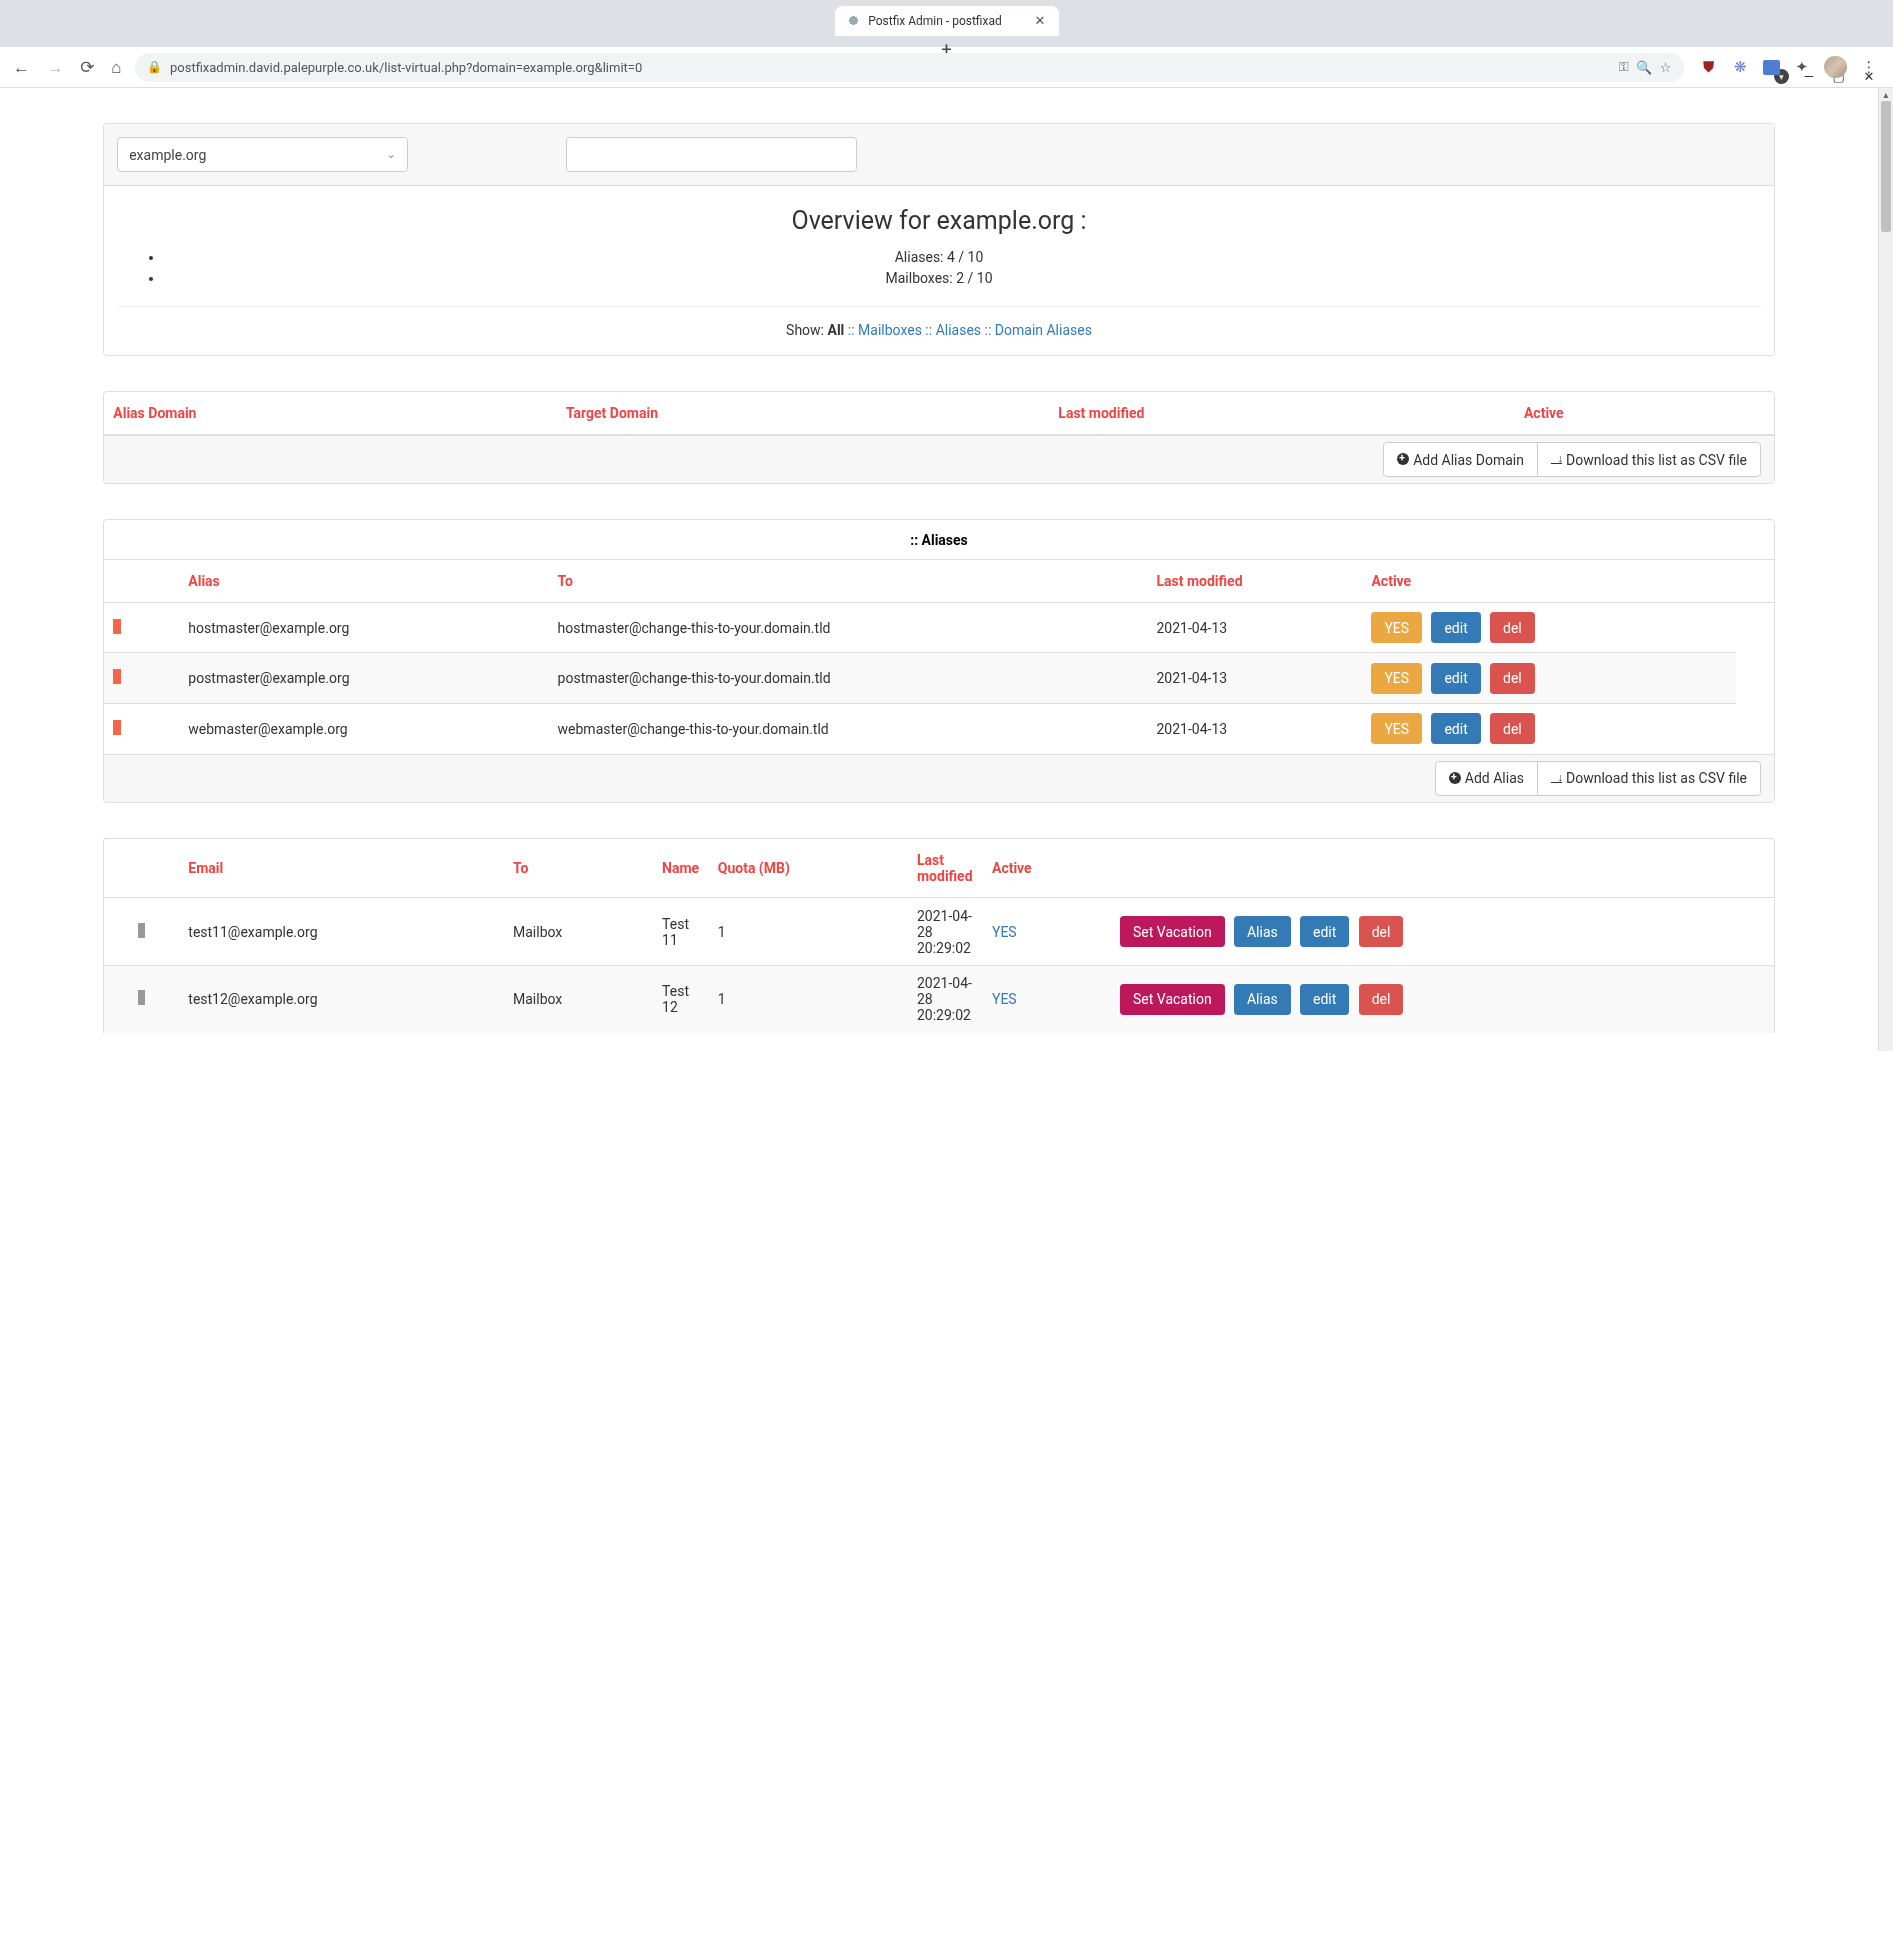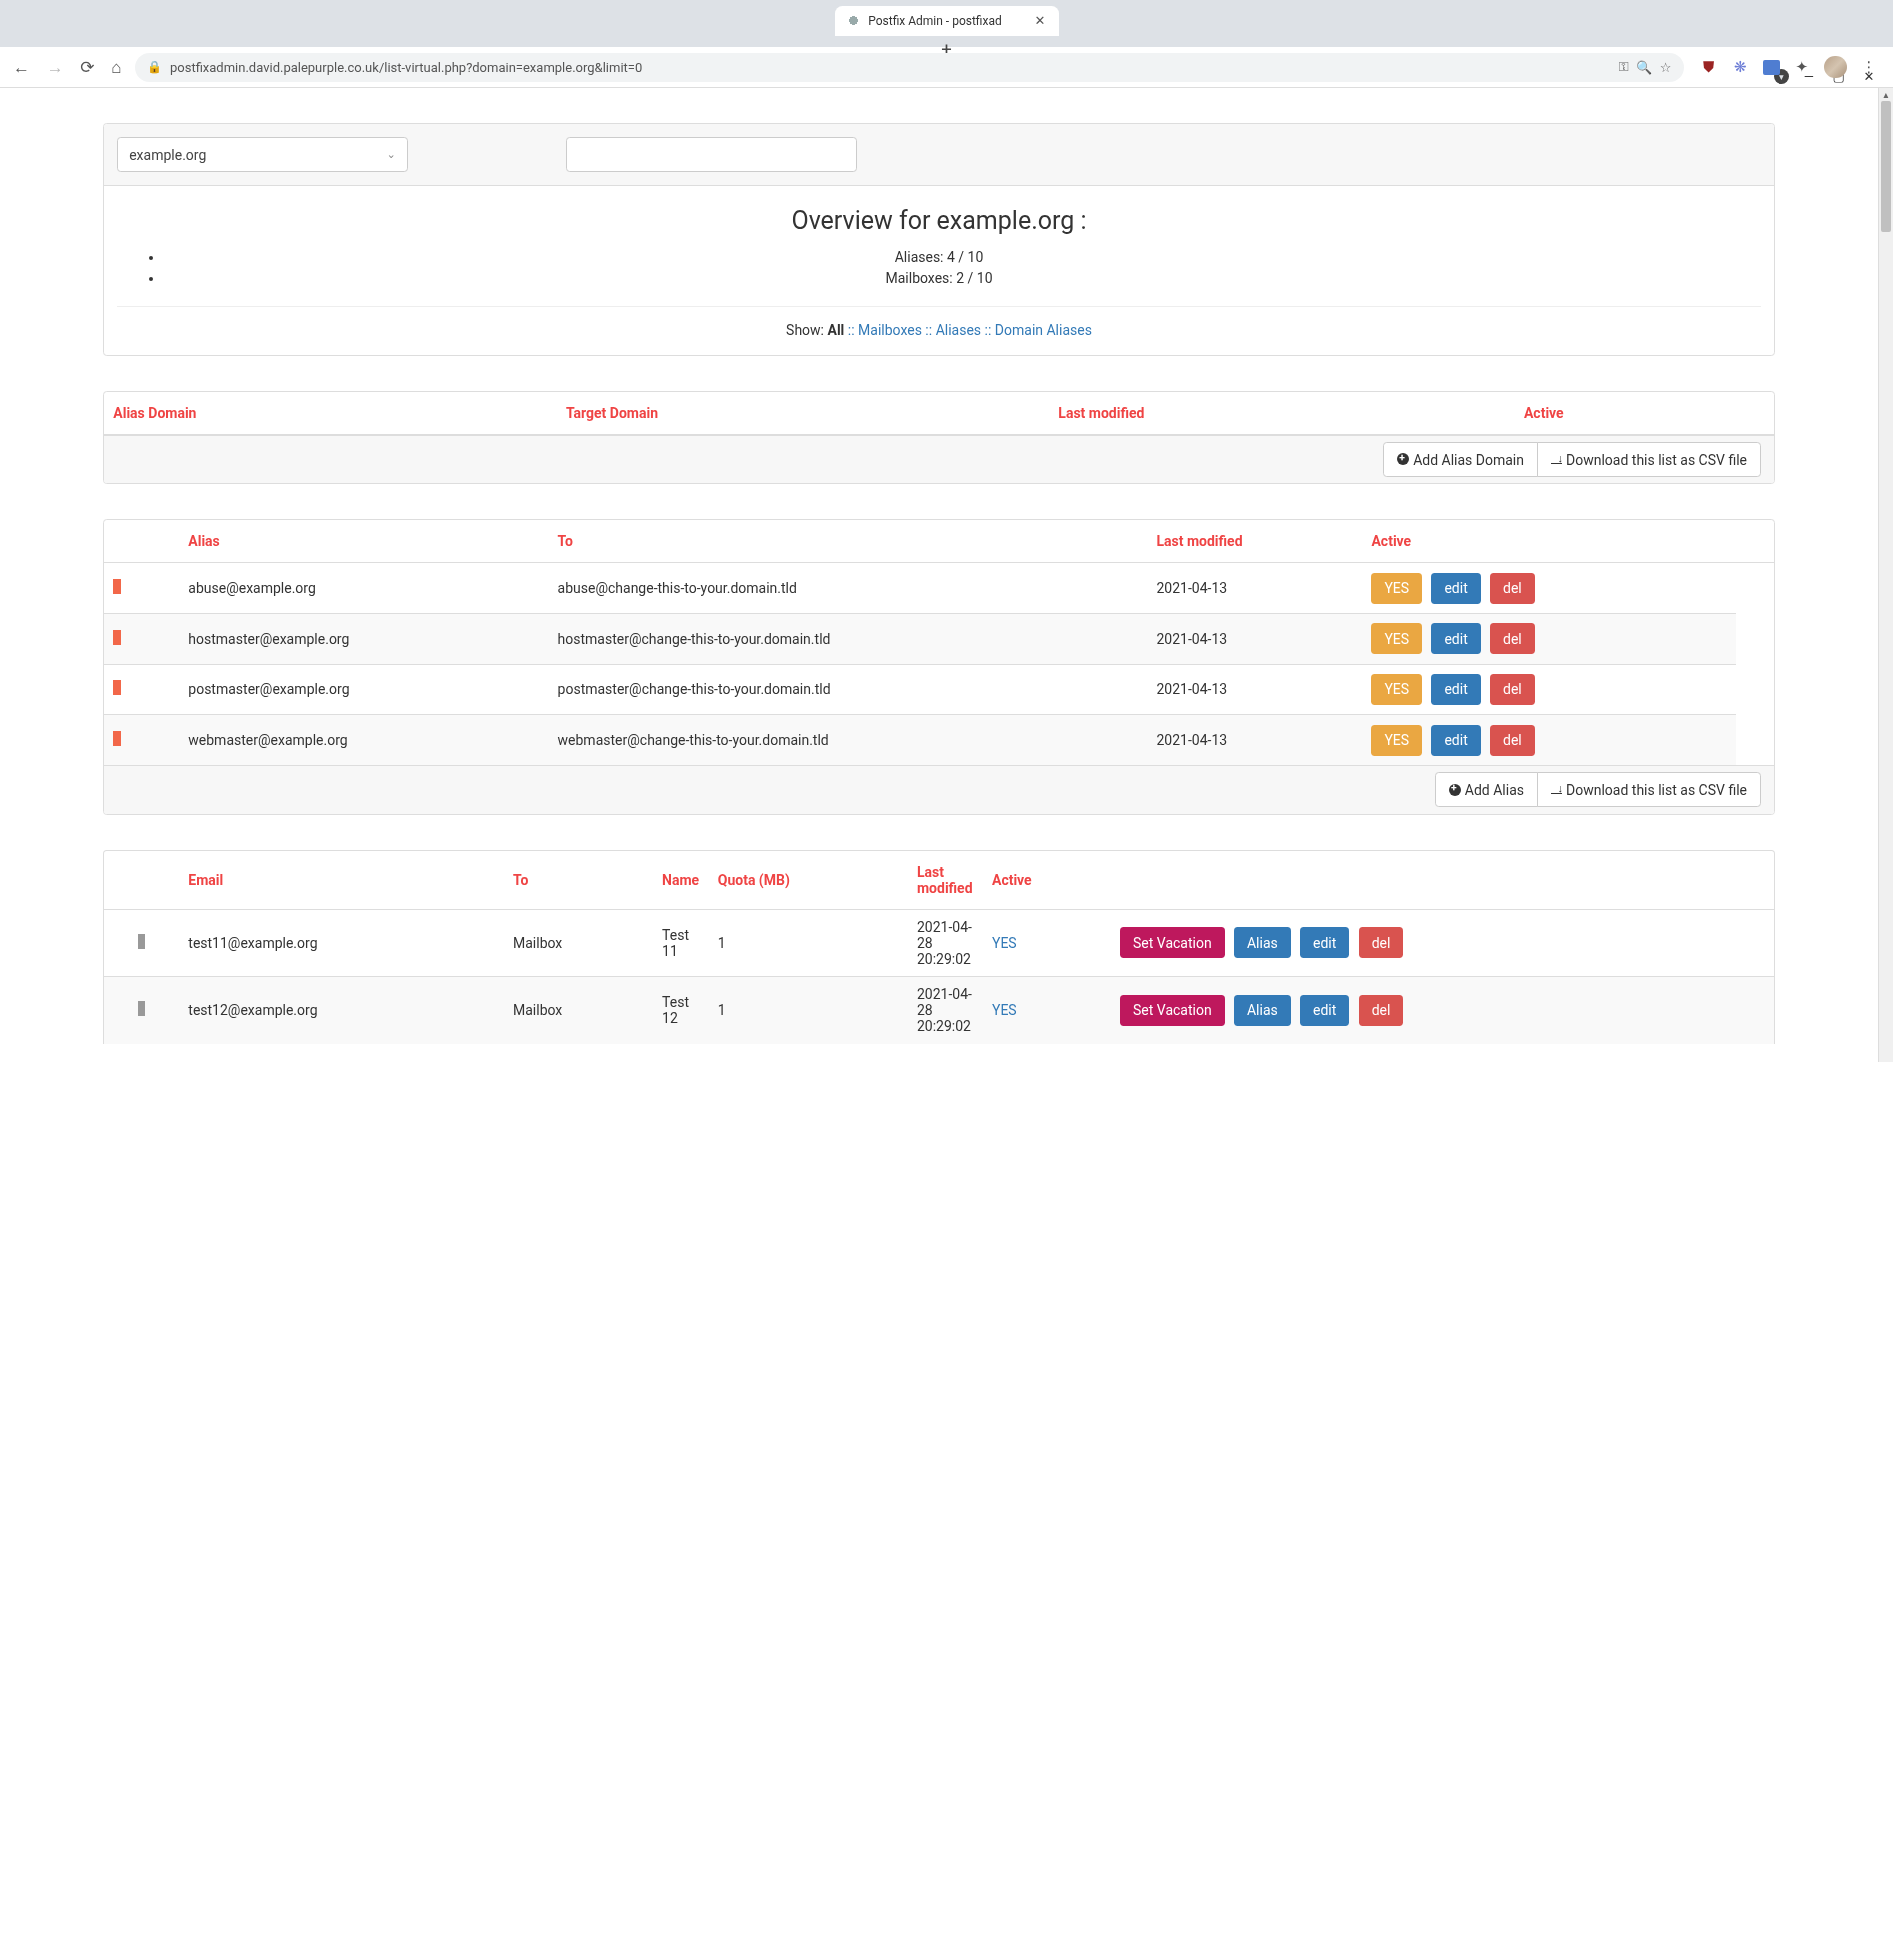--- a/index.html
+++ b/index.html
@@ -169,39 +169,33 @@
     </table>
     <div class="table-footer">
       <div class="btn-group">
         <a class="btn btn-default"><span class="icon-plus"></span><span>Add Alias Domain</span></a>
         <a class="btn btn-default"><span class="icon-dl"></span><span>Download this list as CSV file</span></a>
       </div>
     </div>
   </div>
 
   <div class="table-panel">
+    <div class="table-title">:: Aliases</div>
     <table>
       <thead>
         <tr>
           <th style="width:75px"></th>
           <th>Alias</th>
           <th>To</th>
           <th>Last modified</th>
           <th>Active</th>
           <th></th>
         </tr>
       </thead>
       <tbody id="aliases-body">
-            <tr>
-              <td><span class="marker-red"></span></td>
-              <td>abuse@example.org</td>
-              <td>abuse@change-this-to-your.domain.tld</td>
-              <td>2021-04-13</td>
-              <td class="action-cell"><a class="btn btn-yes">YES</a><a class="btn btn-edit">edit</a><a class="btn btn-del">del</a></td>
-            </tr>
             <tr>
               <td><span class="marker-red"></span></td>
               <td>hostmaster@example.org</td>
               <td>hostmaster@change-this-to-your.domain.tld</td>
               <td>2021-04-13</td>
               <td class="action-cell"><a class="btn btn-yes">YES</a><a class="btn btn-edit">edit</a><a class="btn btn-del">del</a></td>
             </tr>
             <tr>
               <td><span class="marker-red"></span></td>
               <td>postmaster@example.org</td>

